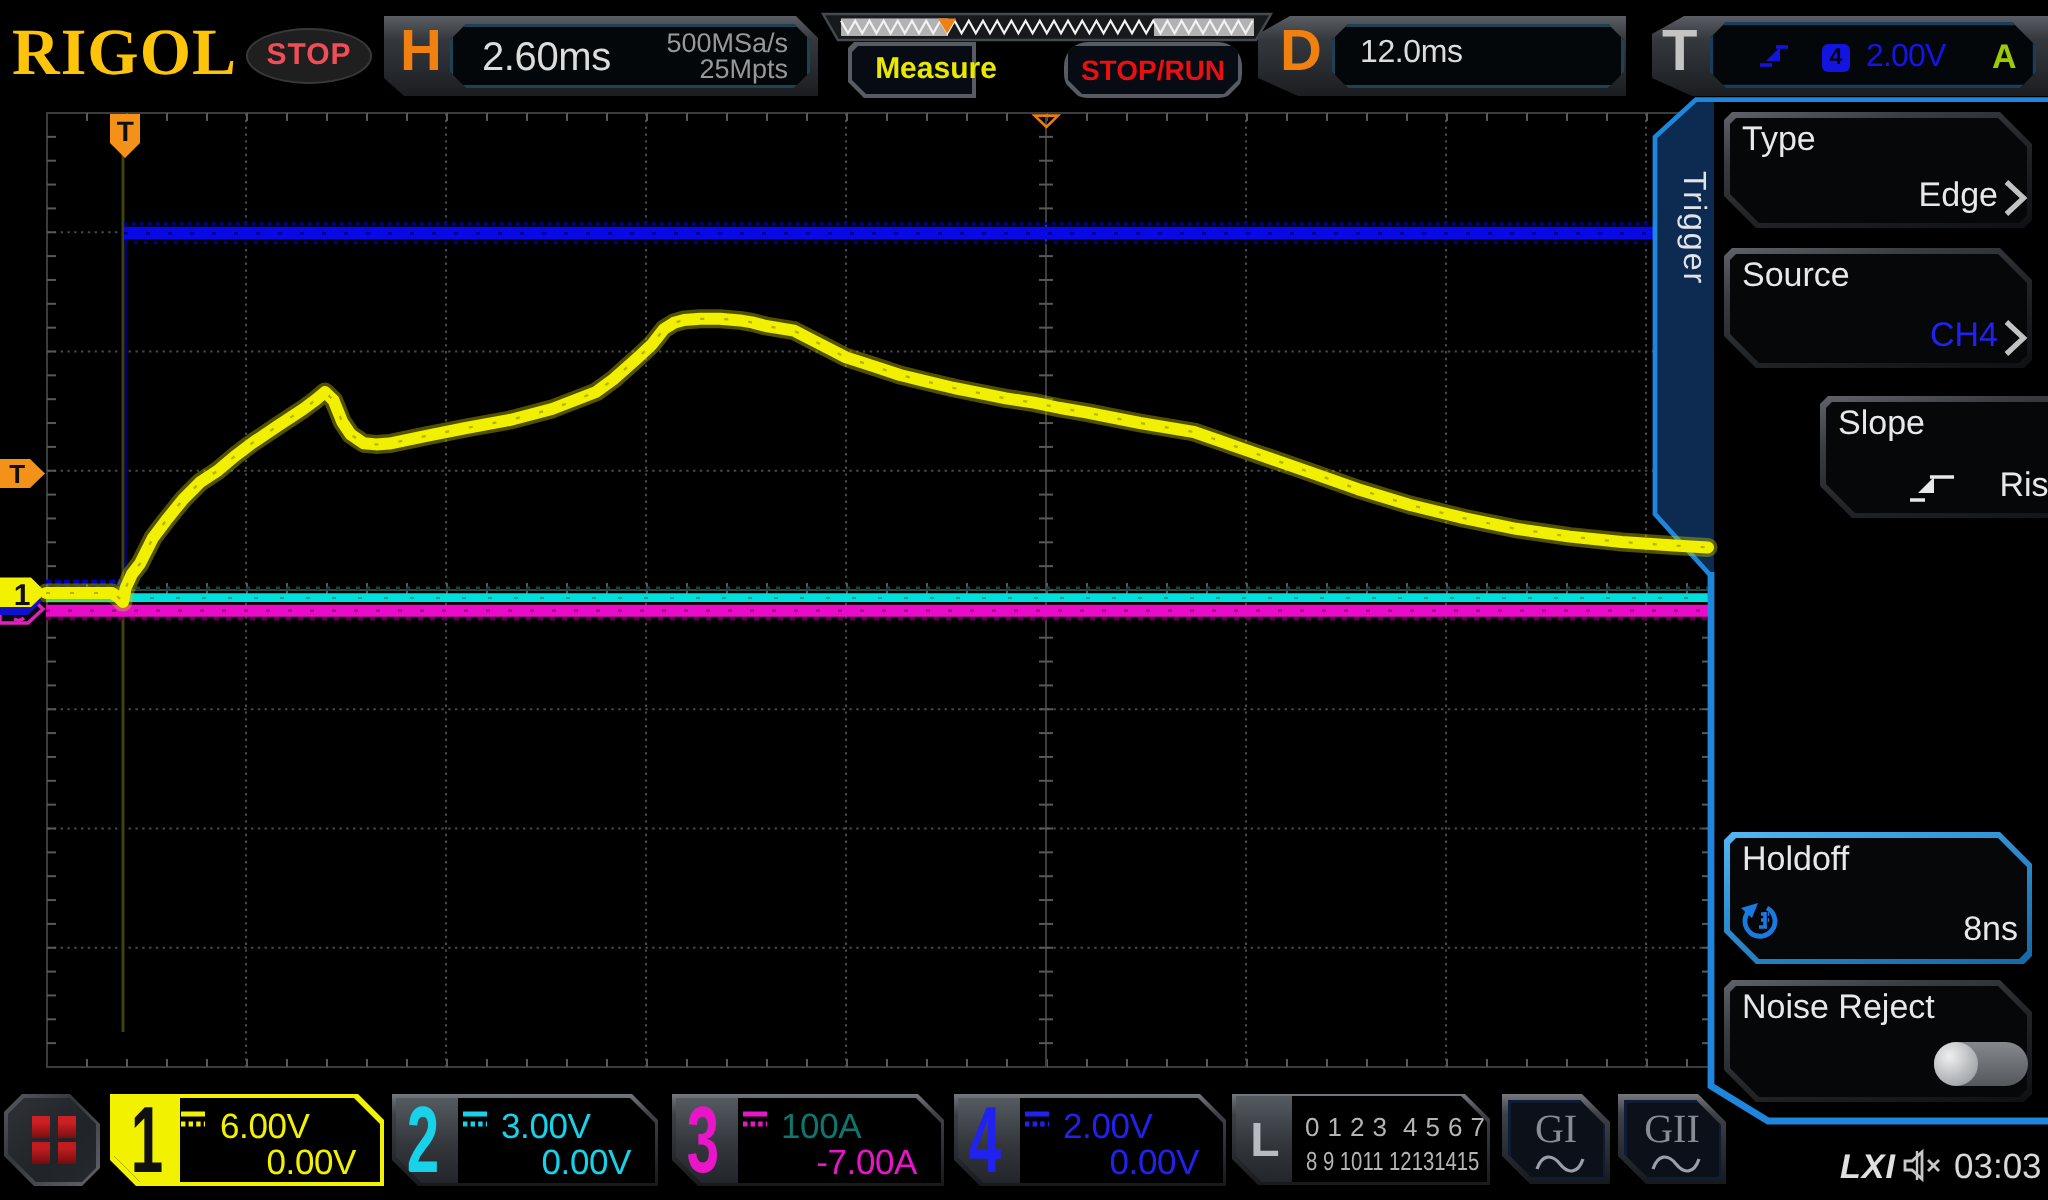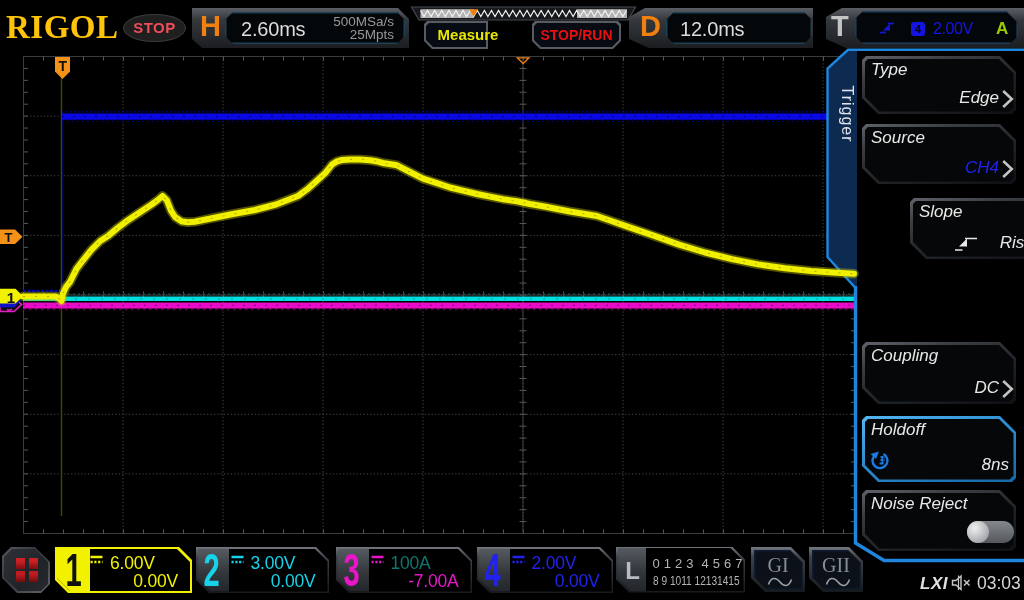--- a/index.html
+++ b/index.html
@@ -18,21 +18,21 @@
   .chin{position:absolute;inset:1.5px;background:#000;}
   .chlab{position:absolute;left:0;top:0;bottom:0;width:31px;
          background:linear-gradient(180deg,#555a61,#33373c 55%,#22252a);}
   .chnum{position:absolute;left:0;top:-3px;width:27px;text-align:center;
          font-size:47px;font-weight:bold;line-height:47px;transform:scaleX(0.62);transform-origin:50% 0;}
   .chl1{position:absolute;left:53px;top:4px;font-size:17.5px;letter-spacing:-0.2px;}
   .chl2{position:absolute;right:12px;top:22px;font-size:17.5px;letter-spacing:-0.2px;margin-left:40px;}
   
   .mi{position:absolute;left:862px;width:154px;
       clip-path:polygon(0 4px,4px 0,calc(100% - 16px) 0,100% 16px,100% calc(100% - 4px),calc(100% - 4px) 100%,16px 100%,0 calc(100% - 16px));
-      background:linear-gradient(165deg,#60646a,#3a3d42 25%,#232629 55%,#0e1013);font-style:italic;}
+      background:linear-gradient(165deg,#60646a,#3a3d42 25%,#232629 55%,#0e1013);}
   .mii{position:absolute;inset:2.5px;background:#050708;
       clip-path:polygon(0 4px,4px 0,calc(100% - 15px) 0,100% 15px,100% calc(100% - 4px),calc(100% - 4px) 100%,15px 100%,0 calc(100% - 15px));}
   .milab{position:absolute;left:9px;top:4px;font-size:17px;color:#e8e8e8;}
   .mival{position:absolute;right:17px;bottom:6px;font-size:17px;color:#e8e8e8;}
   .chev{position:absolute;right:2px;bottom:5px;}
 </style>
 </head>
 <body>
 <div id="scr">
 
@@ -360,33 +360,33 @@
 
 <div class="abs" style="left:424px;top:21px;width:64px;height:28px;
      clip-path:polygon(3px 0,85px 0,88px 3px,88px 20px,80px 28px,8px 28px,0 20px,0 3px);
      background:#585c62;">
   <div class="abs" style="inset:2px;background:#070b14;
      clip-path:polygon(3px 0,81px 0,84px 3px,84px 17px,77px 24px,7px 24px,0 17px,0 3px);"></div>
   <div class="abs" style="left:0;width:88px;text-align:center;top:5px;font-size:15px;font-weight:bold;color:#e8e800;">Measure</div>
 </div>
 <div class="abs" style="left:532px;top:21px;width:89px;height:28px;
      clip-path:polygon(3px 0,86px 0,89px 3px,89px 20px,81px 28px,8px 28px,0 20px,0 3px);
-     background:#585c62;">
+     background:#585c62;border-radius:12px;">
   <div class="abs" style="inset:2px;background:#070b14;
      clip-path:polygon(3px 0,82px 0,85px 3px,85px 17px,78px 24px,7px 24px,0 17px,0 3px);"></div>
   <div class="abs" style="left:0;width:89px;text-align:center;top:6px;font-size:14px;font-weight:bold;color:#e81010;">STOP/RUN</div>
 </div>
 
 <div class="blk" style="left:629px;width:184px;
      clip-path:polygon(16px 0,184px 0,184px 40px,20px 40px,0 31px,0 9px);"></div>
 <div class="abs" style="left:640px;top:10px;font-size:29px;font-weight:bold;color:#f08010;">D</div>
 <div class="panel" style="left:666px;top:12px;width:146px;height:32px;
      clip-path:polygon(8px 0,138px 0,146px 8px,146px 24px,138px 32px,8px 32px,0 24px,0 8px);
      box-shadow:inset 0 0 0 1.5px #1d4254;"></div>
-<div class="abs" style="left:680px;top:18px;font-size:20px;letter-spacing:-0.2px;color:#dcdcdc;">12.0ms</div>
+<div class="abs" style="left:680px;top:18px;font-size:16px;letter-spacing:-0.2px;color:#dcdcdc;">12.0ms</div>
 
 <div class="blk" style="left:826px;width:198px;
      clip-path:polygon(16px 0,198px 0,198px 40px,20px 40px,0 31px,0 9px);"></div>
 <div class="abs" style="left:831px;top:10px;font-size:29px;font-weight:bold;color:#c4c4c4;">T</div>
 <div class="panel" style="left:855px;top:11px;width:163px;height:33px;
      clip-path:polygon(8px 0,151px 0,163px 12px,163px 25px,155px 33px,8px 33px,0 25px,0 8px);
      box-shadow:inset 0 0 0 1.6px #1c3c5c;"></div>
 <svg class="abs" style="left:879px;top:20px;" width="16" height="15" viewBox="0 0 16 15">
   <line x1="1" y1="12.5" x2="7" y2="12.5" stroke="#1414d8" stroke-width="1.8"></line>
   <polygon points="4,10.5 11,3.5 11,10.5" fill="#1414d8"></polygon>
@@ -419,28 +419,20 @@
       <div class="mival">Rising</div>
   <svg class="chev" width="13" height="20" viewBox="0 0 13 20">
         <polyline points="2.2,2 10.8,10 2.2,18" fill="none" stroke="#c2c2c2" stroke-width="2.6"></polyline>
       </svg>
   <svg class="abs" style="left:44px;bottom:7px;" width="24" height="16" viewBox="0 0 24 16">
     <line x1="1" y1="14" x2="8.5" y2="14" stroke="#e8e8e8" stroke-width="1.7"></line>
     <polygon points="5,10.5 13,2.5 13,10.5" fill="#e8e8e8"></polygon>
     <line x1="11" y1="2.5" x2="23" y2="2.5" stroke="#e8e8e8" stroke-width="1.7"></line>
   </svg>
 </div>
-<div class="mi" style="top:342px;height:62px;">
-  <div class="mii"></div>
-  <div class="milab">Coupling</div>
-      <div class="mival">DC</div>
-  <svg class="chev" width="13" height="20" viewBox="0 0 13 20">
-        <polyline points="2.2,2 10.8,10 2.2,18" fill="none" stroke="#c2c2c2" stroke-width="2.6"></polyline>
-      </svg>
-</div>
 <div class="mi" style="top:416px;height:66px;background:linear-gradient(165deg,#55b6f2,#2e8fd2 40%,#1668a6);">
   <div class="mii"></div>
   <div class="milab">Holdoff</div>
   <div class="mival" style="right:7px;bottom:7px;">8ns</div>
   <svg class="abs" style="left:8px;bottom:12px;" width="22" height="19" viewBox="0 0 22 19">
     <path d="M4.5,4.5 a7.5,7.5 0 1 0 9,-1.5" fill="none" stroke="#1a7ae0" stroke-width="2.4"></path>
     <polygon points="0.5,3 9,0.5 6,8" fill="#1a7ae0"></polygon>
     <g stroke="#1a7ae0" stroke-width="1.8">
       <line x1="10.5" y1="6" x2="14.5" y2="6" stroke-dasharray="2 1.4"></line>
       <line x1="10.5" y1="9" x2="14.5" y2="9" stroke-dasharray="2 1.4"></line>

